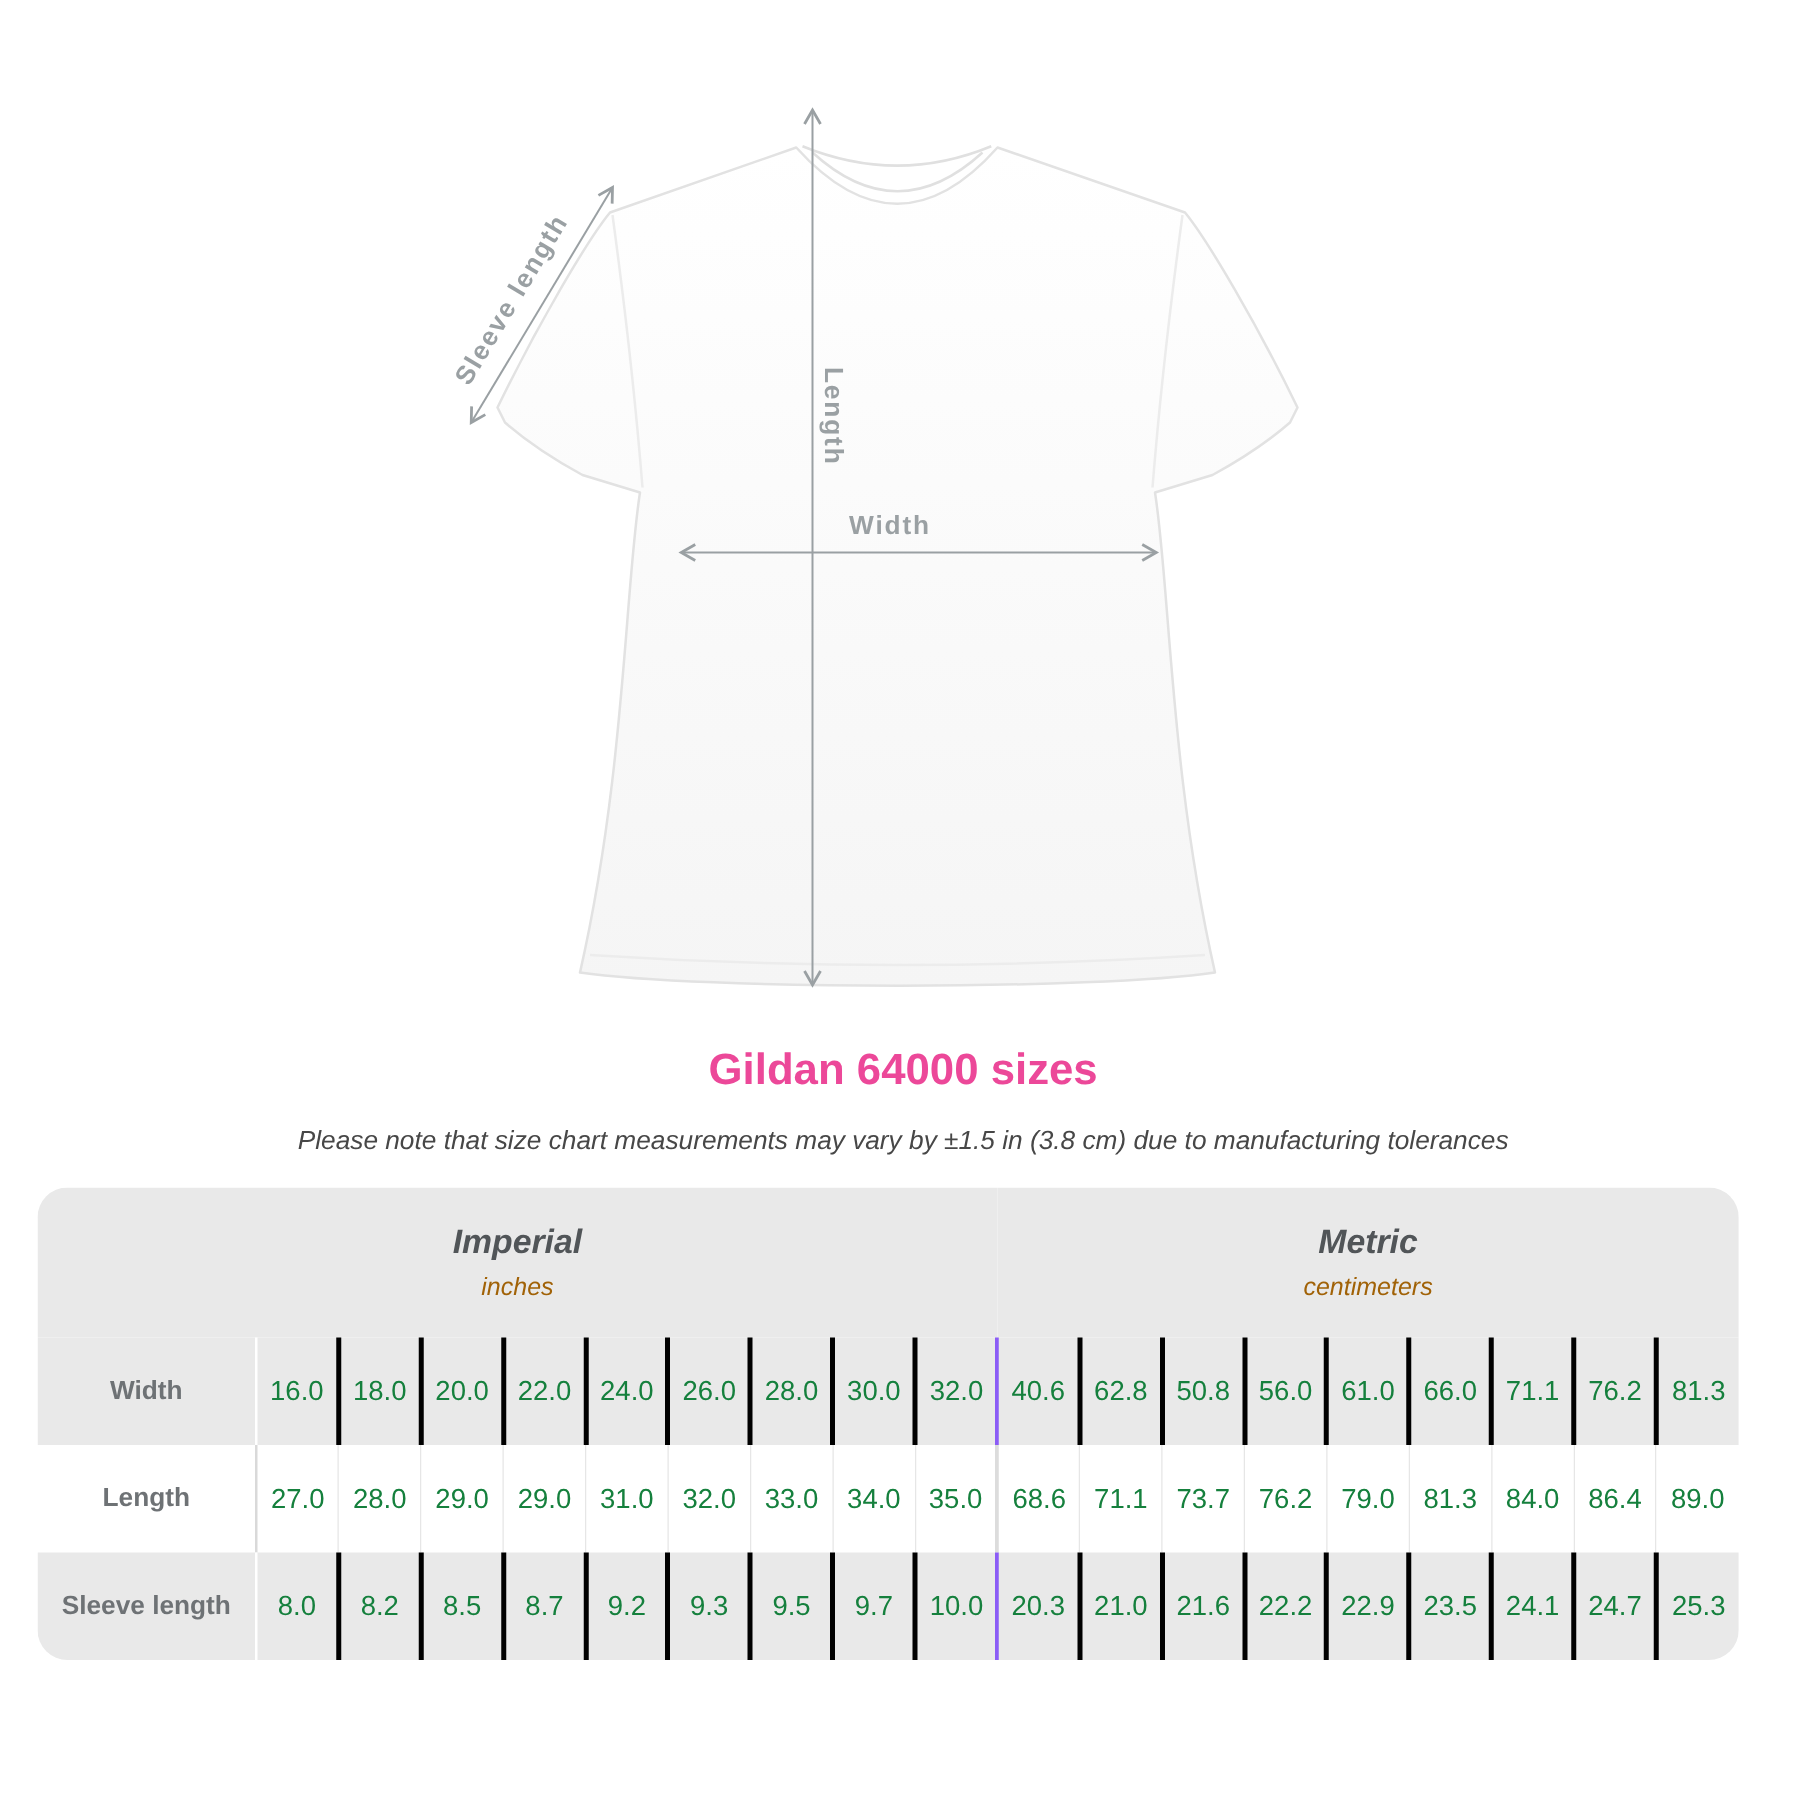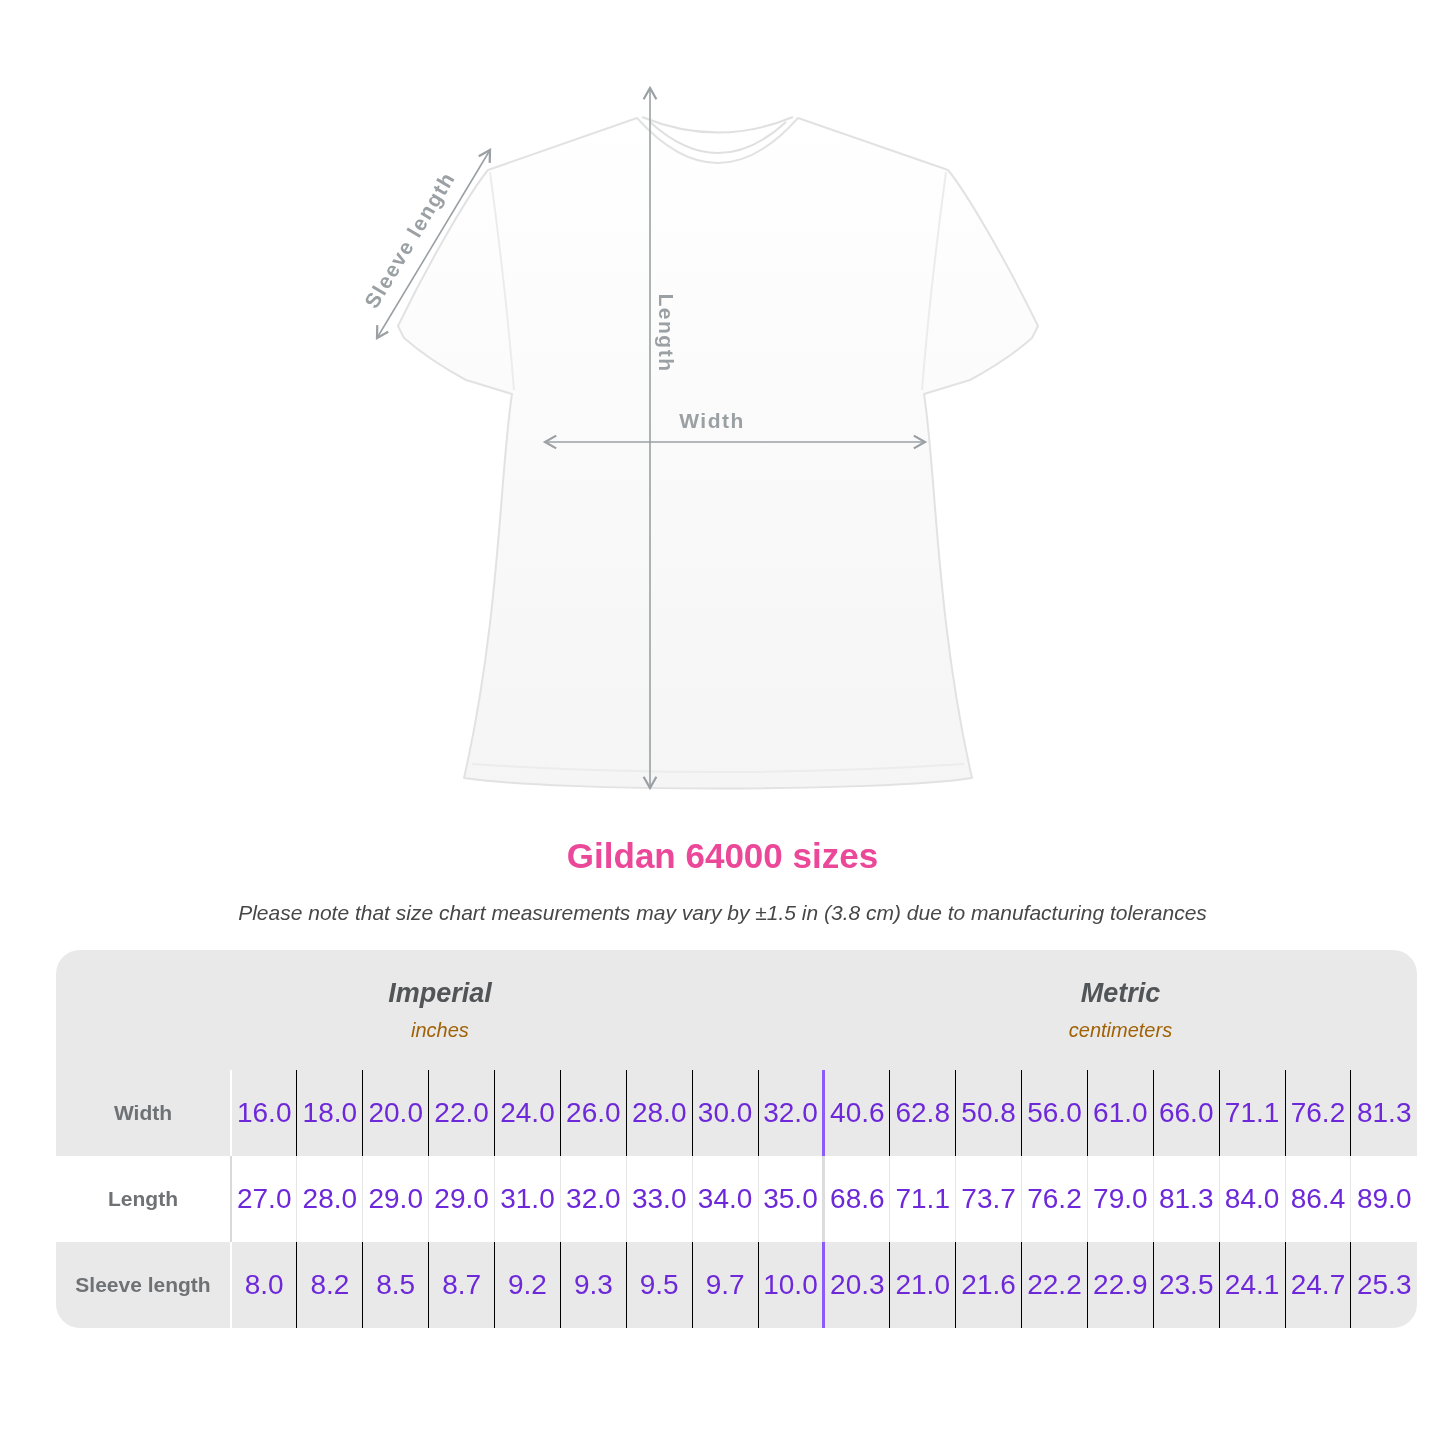--- a/index.html
+++ b/index.html
@@ -22,43 +22,43 @@
     margin:6px 0 0 0; text-align:center;
     font-size:35px; font-weight:bold; color:#ec4899;
   }
   .chart-note {
     margin:25px 0 0 0; text-align:center;
     font-size:21px; font-style:italic; color:#474747;
   }
 
   
   .table-wrap {
-    position:absolute; left:56px; top:950px; width:1361px;
+    position:absolute; left:30px; top:950px; width:1361px;
     border-radius:24px; overflow:hidden; background:#ffffff;
   }
   table.size-table { width:100%; border-collapse:collapse; table-layout:fixed; }
   col.c-label { width:12.86%; }
   col.c-data  { width:4.841%; }
 
   tr.band-row th { background:#e9e9e9; height:118px; vertical-align:middle; text-align:center; }
   .group-name { font-size:27px; font-weight:bold; font-style:italic; color:#515558; }
   .group-unit { margin-top:10px; font-size:20px; font-style:italic; color:#a16207; font-weight:normal; }
 
   tr.size-row th { height:86px; background:#ffffff; }
   th.size-head { font-size:20px; font-weight:bold; color:#74787b; text-align:center; }
 
   tr.data-row td, tr.data-row th { height:84px; text-align:center; vertical-align:middle; }
   th.row-label { font-size:21px; font-weight:bold; color:#6e7275; }
-  td.val { font-size:28px; color:#6d28d9; font-weight:normal; }
+  td.val { font-size:22px; color:#15803d; font-weight:normal; }
 
   tr.row-white { background:#ffffff; }
   tr.row-gray  { background:#e9e9e9; }
 
   tr.row-white .cell { border-left:1px solid #e6e6e6; }
-  tr.row-gray  .cell { border-left:1px solid #000000; }
+  tr.row-gray  .cell { border-left:4px solid #000000; }
   tr.row-white .data-first { border-left:2px solid #d9d9d9; }
   tr.row-gray  .data-first { border-left:2px solid #ffffff; }
   tr.row-white .metric-first { border-left:3px solid #dcdcdc; }
   tr.row-gray  .metric-first { border-left:3px solid #8b5cf6; }
 </style>
 </head>
 <body>
 
 <div class="page">
 

